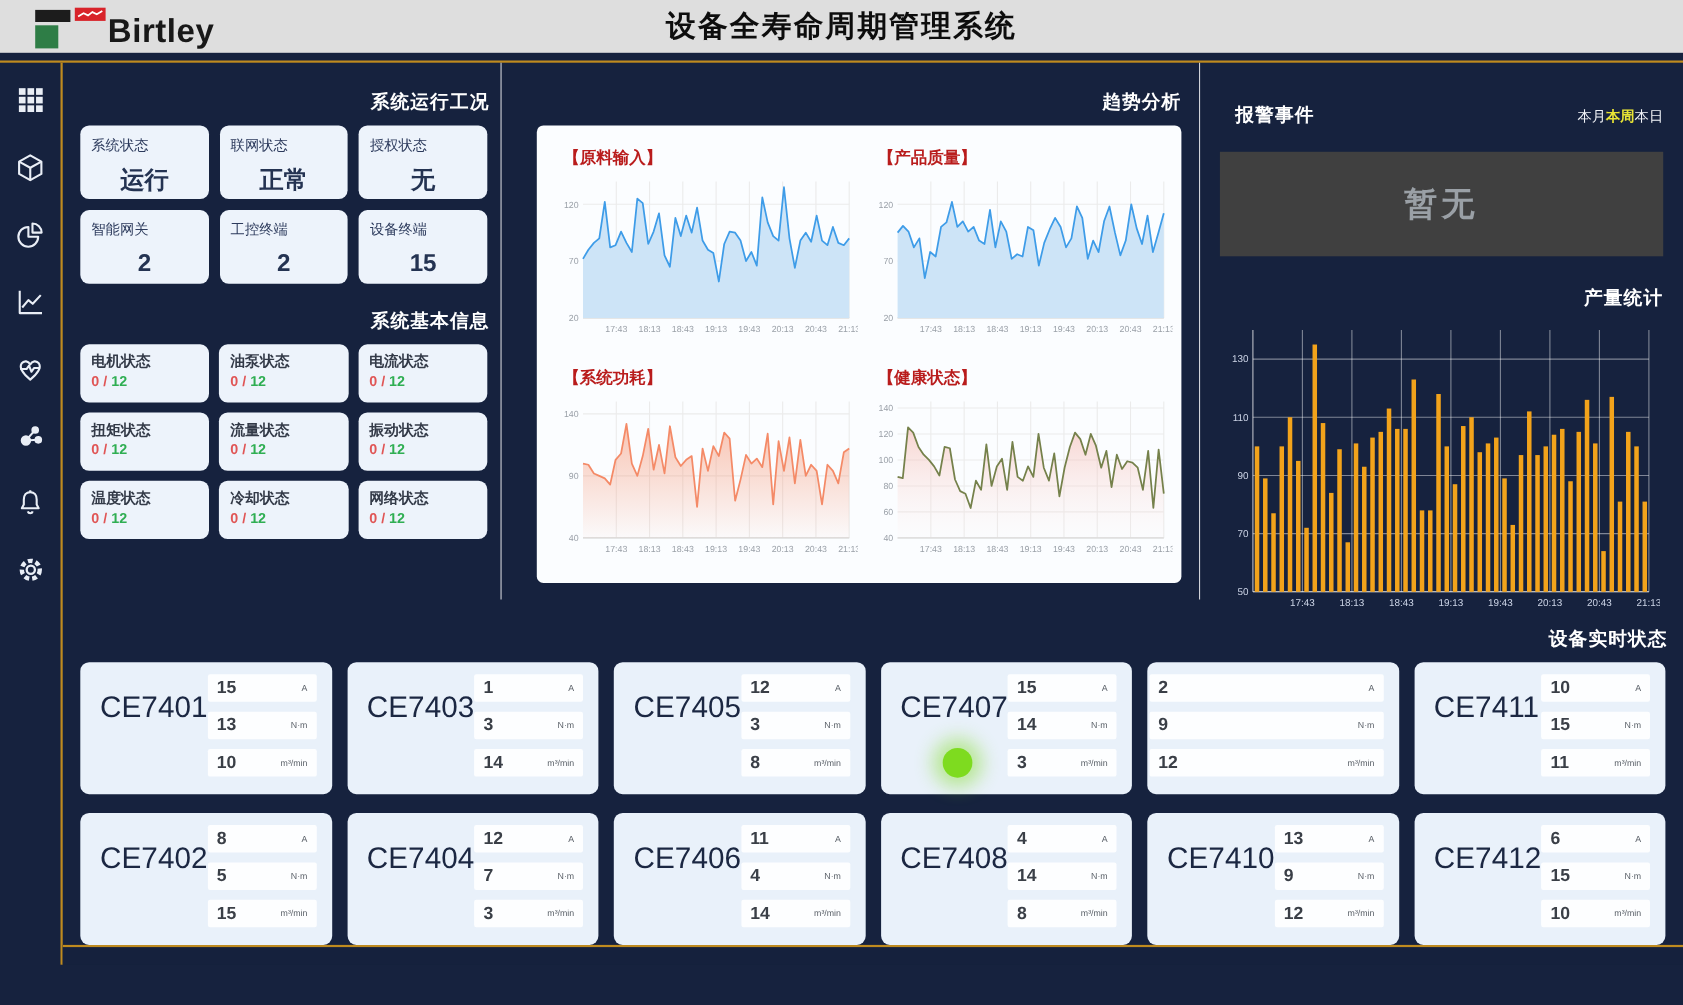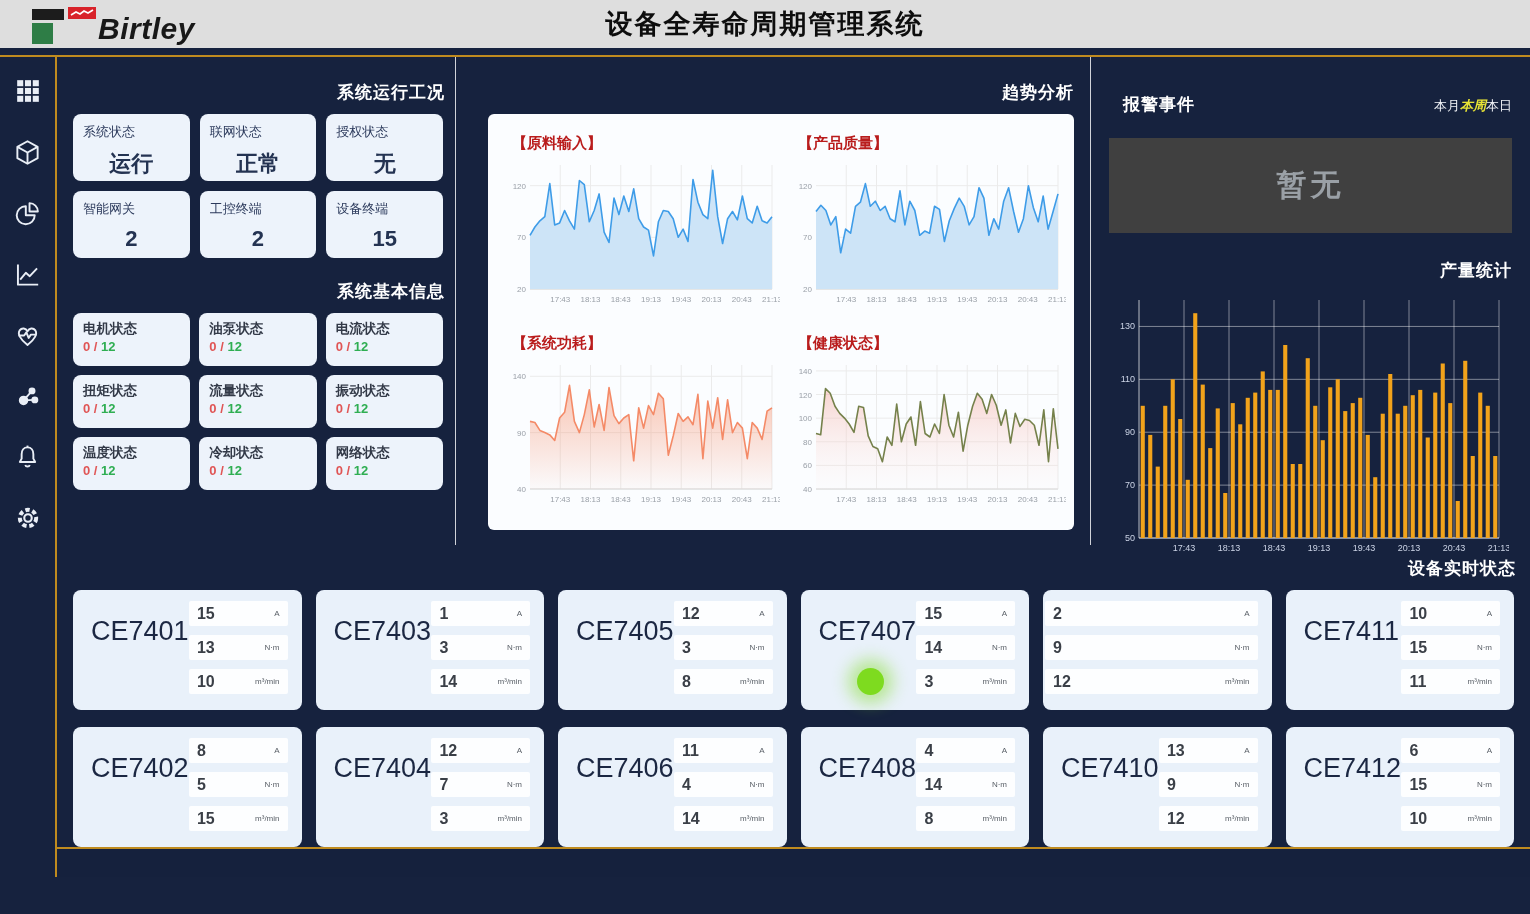--- a/index.html
+++ b/index.html
@@ -2,21 +2,21 @@
 <html><head>
 <meta charset="utf-8">
 <style>
   * { margin:0; padding:0; box-sizing:border-box; }
   html,body { width:1530px; height:914px; overflow:hidden;
     font-family:"Liberation Sans","DejaVu Sans",sans-serif; background:#16223e; }
 
   
   .header { height:48px; background:#dedede; position:relative; display:flex; align-items:center; }
   .logo { position:absolute; left:26px; top:2px; display:flex; align-items:flex-end; }
-  .logo-text { font-size:30px; font-weight:bold; color:#181818; letter-spacing:.5px; margin-left:-4px;font-style:italic; }
+  .logo-text { font-size:30px; font-weight:bold; color:#181818; letter-spacing:.5px; margin-left:-4px; }
   .header-title { width:100%; text-align:center; font-size:27px; font-weight:bold; color:#0d0d0d; letter-spacing:2px; }
   .gold-sep { height:9px; background:#16223e; border-bottom:2px solid #bf8b1f; }
 
   
   .main { display:flex; height:820px; }
   .sidebar { width:57px; border-right:2px solid #bf8b1f; display:flex; flex-direction:column;
     align-items:center; padding-top:20px; gap:33px; }
   .sb-icon { width:28px; height:28px; display:flex; align-items:center; justify-content:center; cursor:pointer; }
   .content { flex:1; display:flex; flex-direction:column; }
   .top-row { display:flex; height:488px; }
@@ -43,21 +43,21 @@
     display:grid; grid-template-columns:1fr 1fr; }
   .t-cell { padding:6px 4px 0 6px; }
   .t-title { font-size:15px; font-weight:bold; color:#b91c1c; margin:6px 0 4px 8px; }
   .chart { line-height:0; }
 
   
   .alarm-head { display:flex; align-items:baseline; justify-content:space-between; margin:18px 0 10px 2px; }
   .alarm-head .sec-title { margin:12px; }
   .tabs { display:flex; font-size:13px; }
   .tab { color:#f2f4f8; cursor:pointer; background:none; border:none; font-size:13px; font-family:inherit; }
-  .tab.active { color:#e8e435; font-weight:bold;font-style:italic; }
+  .tab.active { color:#e8e435; font-weight:bold; }
   .alarm-card { background:#404040; border-radius:0; height:95px; display:flex; align-items:center; justify-content:center; }
   .alarm-empty { font-size:30px; font-weight:bold; color:#9aa0a6; letter-spacing:4px; }
   .prod-title { margin-top:26px; }
 
   
   .devices { flex:1; padding:4px 14px 0 8px; }
   .d-grid { display:grid; grid-template-columns:repeat(6,1fr); gap:17px 14px; margin:8px 2px 0 8px; }
   .d-card { background:#e9f1fa; border-radius:8px; height:120px; display:flex; position:relative; cursor:pointer; }
   .d-name { font-size:27px; color:#1b2742; margin:26px 0 0 18px; flex:none; width:42%; }
   .d-vals { flex:1; margin:11px 14px 0 2px; display:flex; flex-direction:column; gap:9px; }
@@ -455,21 +455,21 @@
               <rect x="354.2" y="68.8" width="4.1" height="177.2" fill="#f2a31b"></rect>
               <rect x="361.7" y="164.0" width="4.1" height="82.0" fill="#f2a31b"></rect>
               <rect x="369.2" y="100.6" width="4.1" height="145.4" fill="#f2a31b"></rect>
               <rect x="376.7" y="113.8" width="4.1" height="132.2" fill="#f2a31b"></rect>
               <rect x="384.2" y="164.0" width="4.1" height="82.0" fill="#f2a31b"></rect>
             </svg></div>
       </div>
     </div>
 
     <div class="devices">
-      <div class="sec-title" style="margin-top:8px">设备实时状态</div>
+      <div class="sec-title" style="margin-top:20px">设备实时状态</div>
       <div class="d-grid" id="device-grid">
           <div class="d-card">
             <div class="d-name">CE7401</div>
             <div class="d-vals">
               <div class="d-strip">
                 <span class="d-val">15</span>
                 <span class="d-unit">A</span>
               </div>
               <div class="d-strip">
                 <span class="d-val">13</span>

